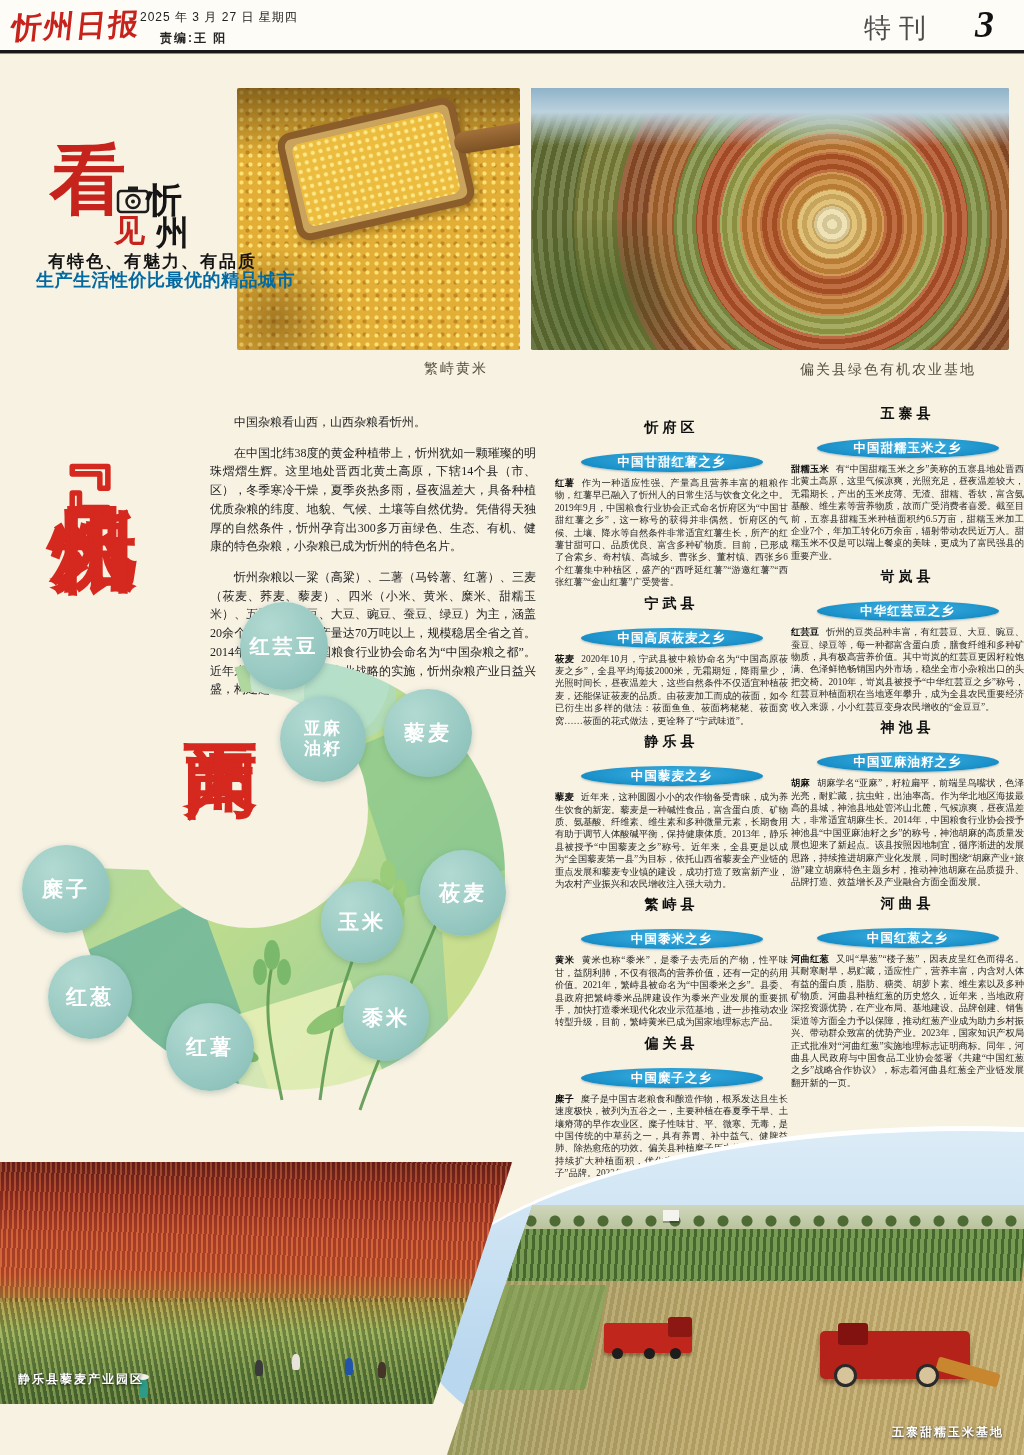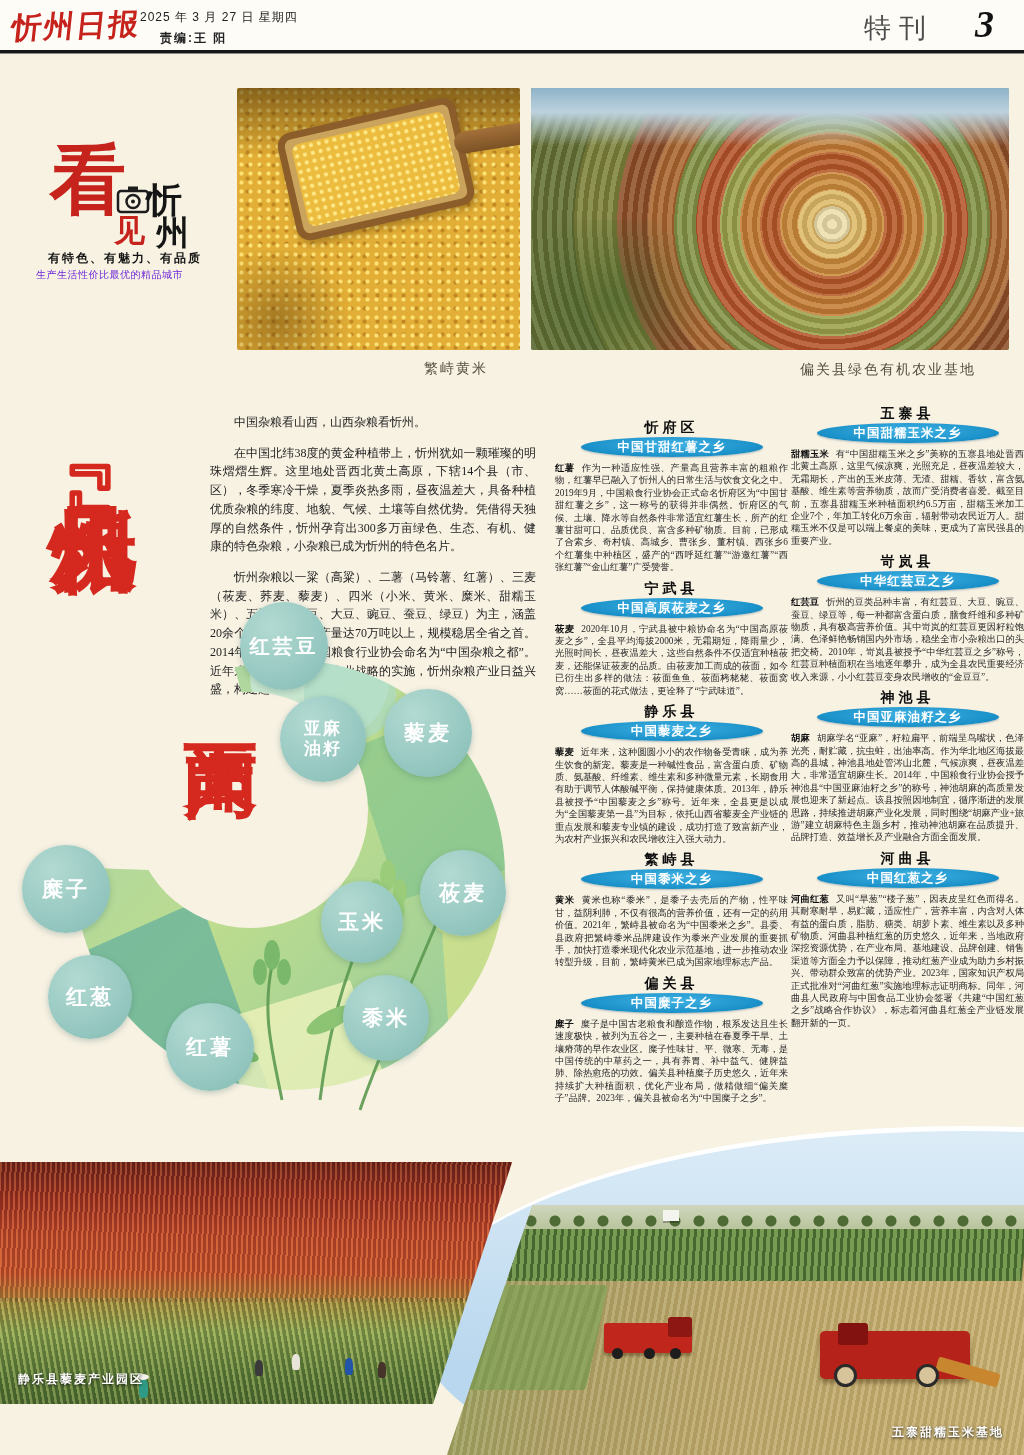--- a/index.html
+++ b/index.html
@@ -38,22 +38,22 @@
   .photo-cap{position:absolute;font-size:14px;color:#55503e;letter-spacing:2px;}
   .cap-tl{left:424px;top:360px;}
   .cap-tr{left:800px;top:361px;}
   
   .bk{position:absolute;font-weight:bold;}
   .kan{left:50px;top:142px;font-size:76px;color:#c5231c;line-height:1;}
   .jian{left:114px;top:210px;font-size:31px;color:#c5231c;}
   .xin{left:147px;top:177px;font-size:35px;color:#151515;}
   .zhou{left:156px;top:211px;font-size:33px;color:#151515;}
   .camera{position:absolute;left:116px;top:184px;}
-  .tag1{position:absolute;left:48px;top:250px;font-size:12px;font-weight:bold;letter-spacing:2px;color:#141414;}
-  .tag2{position:absolute;left:36px;top:268px;font-size:10px;font-weight:normal;letter-spacing:0.5px;color:#6d28d9;}
+  .tag1{position:absolute;left:48px;top:250px;font-size:17px;font-weight:bold;letter-spacing:2px;color:#141414;}
+  .tag2{position:absolute;left:36px;top:268px;font-size:18px;font-weight:bold;letter-spacing:0.5px;color:#0369a1;}
   
   .intro{position:absolute;left:198px;top:401px;width:350px;}
   .intro p{margin:12px;text-indent:2em;font-size:12px;line-height:1.56;text-align:justify;color:#1e1e1e;}
   
   .vtitle{position:absolute;writing-mode:vertical-rl;text-orientation:upright;font-weight:bold;color:#d5281e;
           font-family:"Liberation Sans","DejaVu Sans",sans-serif;line-height:1;}
   .vmain{left:52px;top:438px;height:590px;font-size:86px;}
   .vsub{left:184px;top:686px;height:320px;font-size:74px;}
   
   .crescent{position:absolute;left:20px;top:600px;width:520px;height:520px;}
@@ -70,21 +70,21 @@
   .b5{left:321px;top:881px;width:82px;height:82px;font-size:21px;}
   .b6{left:22px;top:845px;width:88px;height:88px;font-size:21px;}
   .b7{left:48px;top:955px;width:84px;height:84px;font-size:21px;}
   .b8{left:166px;top:1003px;width:88px;height:88px;font-size:21px;}
   .b9{left:343px;top:975px;width:86px;height:86px;font-size:21px;}
   
   .col{position:absolute;width:233px;}
   .col-left{left:555px;top:420px;}
   .col-right{left:791px;top:406px;}
   .county{font-size:14px;line-height:16px;font-weight:bold;text-align:center;letter-spacing:4px;margin:0;color:#0e0e0e;}
-  .badge{width:182px;height:20px;line-height:20px;margin:1px auto 5px;border-radius:50%;
+  .badge{width:182px;height:20px;line-height:20px;margin:16px auto 5px;border-radius:50%;
     background:radial-gradient(ellipse at 50% 38%,#41b2e3 0%,#1b92ca 65%,#0e78ae 100%);
     color:#fff;font-weight:bold;font-size:12.5px;text-align:center;letter-spacing:1px;
     font-family:"Liberation Sans","DejaVu Sans",sans-serif;box-shadow:0 1px 2px rgba(0,60,100,.3);}
   .body{font-size:9.3px;line-height:12.4px;text-align:justify;color:#282828;margin:0 0 7px;}
   .lead{font-family:"Liberation Sans","DejaVu Sans",sans-serif;margin-right:7px;color:#111;}
   .credits{margin-top:8px;padding-left:34px;font-size:12px;font-weight:bold;line-height:1.8;color:#101010;
     font-family:"Liberation Sans","DejaVu Sans",sans-serif;}
   
   .swoosh{position:absolute;left:415px;top:1126px;width:1100px;height:390px;border-radius:50%;
     background:linear-gradient(180deg,#dcecf7,#b9d7ee 60%);border-top:5px solid #fff;z-index:1;}

